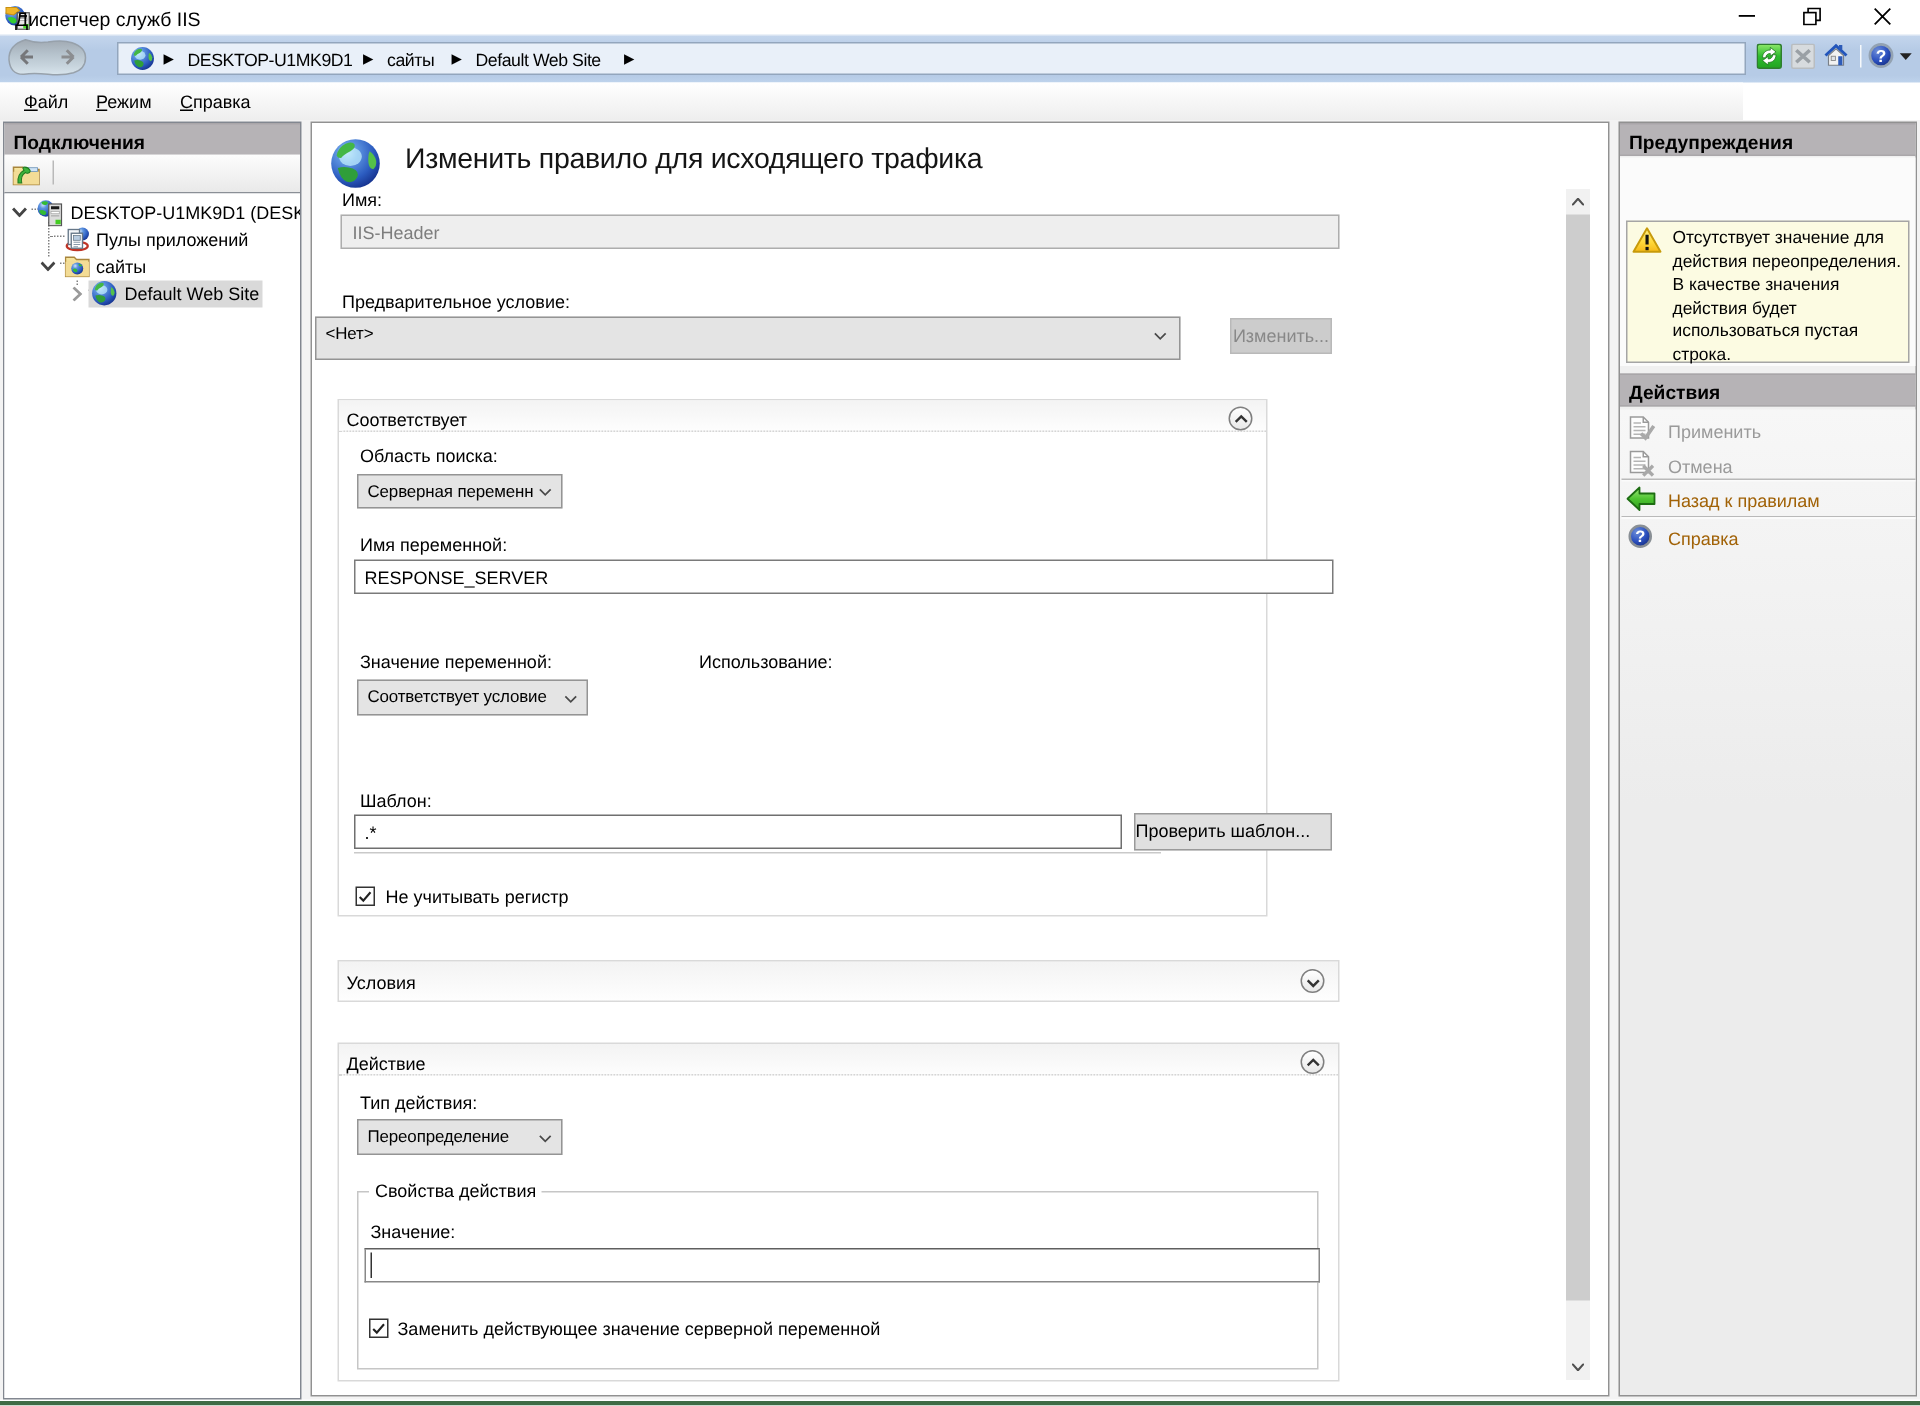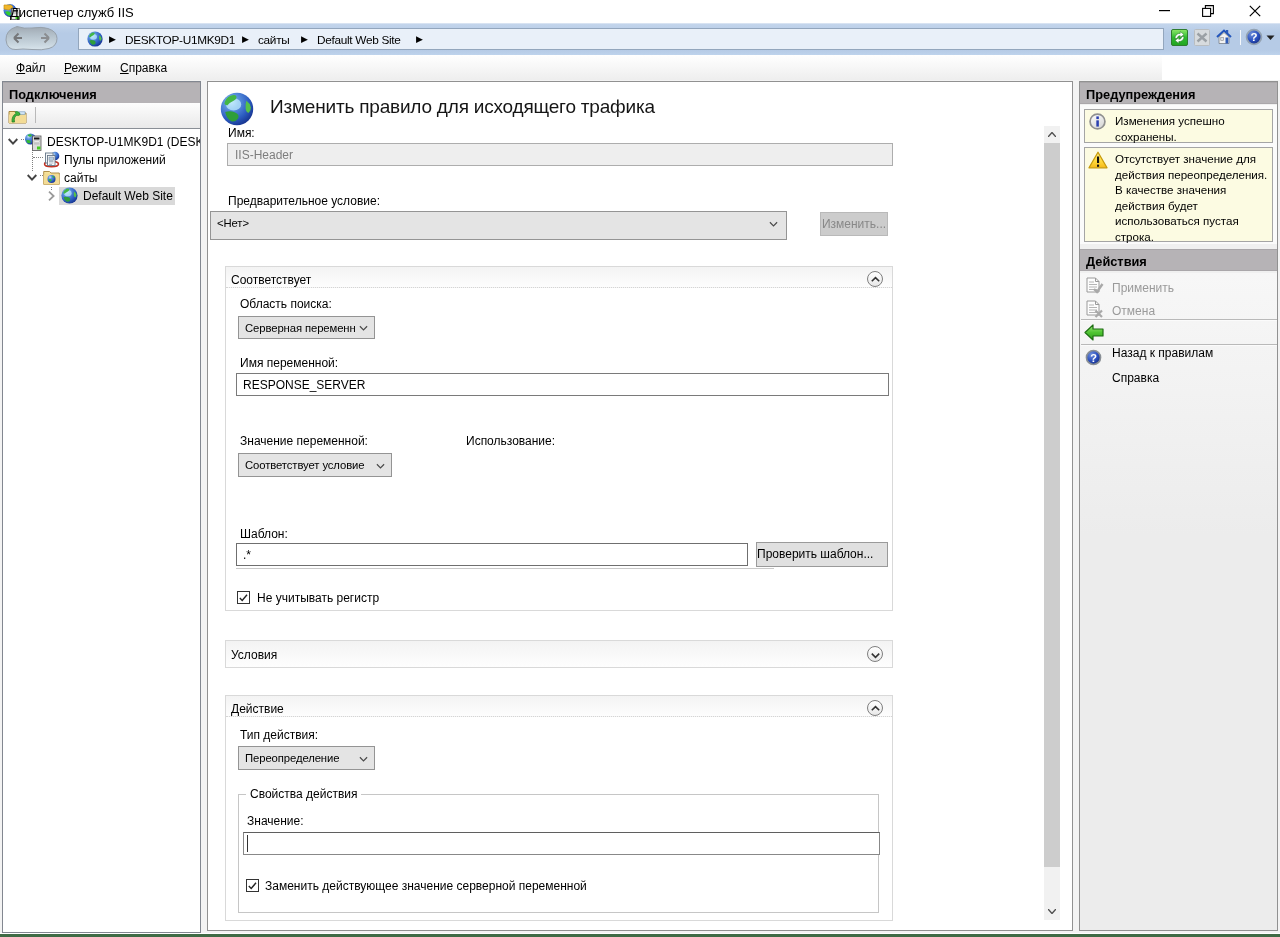--- a/index.html
+++ b/index.html
@@ -40,21 +40,21 @@
   .grp { position:absolute; border:1px solid #d9d9d9; background:#fff; }
   .grptitle { position:absolute; left:5px; top:6px; font-size:12px; }
   .circbtn { position:absolute; width:16px; height:16px; border-radius:50%; border:1px solid #7f7f7f; background:linear-gradient(#ffffff,#e8e8e8); }
   .cb { position:absolute; width:13px; height:13px; border:1px solid #333; background:#fff; }
 
   
   #rightpanel { left:1079px; top:81px; width:199px; height:850px; background:#f0f0f0; border:1px solid #919191; }
   .warnbox { position:absolute; left:4px; background:#fcfbe2; border:1px solid #a5a5a5; }
   .warntxt { position:absolute; left:30px; top:3px; font-size:11.6px; line-height:15.6px; color:#000; white-space:nowrap; }
   .actionlbl { position:absolute; left:32px; font-size:12px; }
-  .alink { color:#000000;margin-top:19px; }
+  .alink { color:#a16207; }
   .adis { color:#9a9a9a; }
 
   #statusgreen { left:0; top:934px; width:1280px; height:3px; background:#3f6b45; }
 </style>
 </head>
 <body>
 
 <svg width="0" height="0" style="position:absolute">
   <defs>
     <radialGradient id="gg" cx="33%" cy="28%" r="78%">
@@ -263,21 +263,21 @@
   <div class="combo" style="left:2px;top:129px;width:577px;height:29px">
     <div class="combotxt">&lt;Нет&gt;</div>
     <svg class="chev" style="right:8px;top:8px" viewBox="0 0 10 10" fill="none" stroke="#4a4a4a" stroke-width="1.3">
         <path d="M1 2.5 L5 6.5 L9 2.5"></path>
       </svg>
   </div>
   <div class="abs" style="left:612px;top:130px;width:68px;height:24px;background:#cccccc;border:1px solid #b9b9b9;text-align:center">
     <span style="font-size:12px;color:#888888;position:relative;top:4px">Изменить...</span>
   </div>
 
-  <div class="grp" style="left:17px;top:184px;width:668px;height:345px">
+  <div class="grp" style="left:17px;top:184px;width:620px;height:345px">
     <div style="position:absolute;left:0;top:0;width:100%;height:21px;background:linear-gradient(#f3f3f3,#fdfdfd);border-bottom:1px dotted #d5d5d5"></div>
     <div class="grptitle">Соответствует</div>
     <div class="circbtn" style="right:9px;top:4px">
         <svg style="position:absolute;left:3px;top:4px" width="9" height="7" viewBox="0 0 9 7" fill="none" stroke="#333" stroke-width="1.6">
           <path d="M0.8 5.3 L4.5 1.6 L8.2 5.3"></path>
         </svg>
       </div>
 
     <div class="lbl" style="left:14px;top:30px">Область поиска:</div>
     <div class="combo" style="left:12px;top:49px;width:137px;height:23px">
@@ -366,34 +366,20 @@
     <svg style="position:absolute;left:4px;top:783px" width="8" height="5" viewBox="0 0 8 5">
         <path d="M0 0 L4 4.5 L8 0" fill="none" stroke="#505050" stroke-width="1.4"></path>
       </svg>
   </div>
 </div>
 
 <div class="abs" id="rightpanel">
   <div class="panelhdr">Предупреждения</div>
   <div class="abs" style="left:0;top:23px;width:197px;height:139px;background:#fbfbfb"></div>
 
-  <div class="warnbox" style="top:27px;width:189px;height:34px">
-    <svg style="position:absolute;left:4px;top:3px" width="17" height="17" viewBox="0 0 19 19" id="infoicon">
-      <defs>
-          <linearGradient id="infg" x1="0" y1="0" x2="0.6" y2="1">
-        <stop offset="0%" stop-color="#ffffff"></stop>
-            <stop offset="100%" stop-color="#d8d8d8"></stop>
-      </linearGradient>
-        </defs>
-      <circle cx="9.5" cy="9.5" r="8.3" fill="url(#infg)" stroke="#909090" stroke-width="1.9"></circle>
-      <rect x="8.2" y="3.8" width="2.8" height="3" fill="#2a3fb0"></rect>
-      <rect x="8.2" y="8.2" width="2.8" height="7" fill="#2a3fb0"></rect>
-    </svg>
-    <div class="warntxt">Изменения успешно<br>сохранены.</div>
-  </div>
 
   <div class="warnbox" style="top:65px;width:189px;height:95px">
     <svg style="position:absolute;left:3px;top:3px" width="20" height="18" viewBox="0 0 20 18">
       <defs>
           <linearGradient id="warng" x1="0" y1="0" x2="0" y2="1">
         <stop offset="0%" stop-color="#ffee85"></stop>
             <stop offset="60%" stop-color="#ffd83a"></stop>
             <stop offset="100%" stop-color="#f5b919"></stop>
       </linearGradient>
         </defs>

